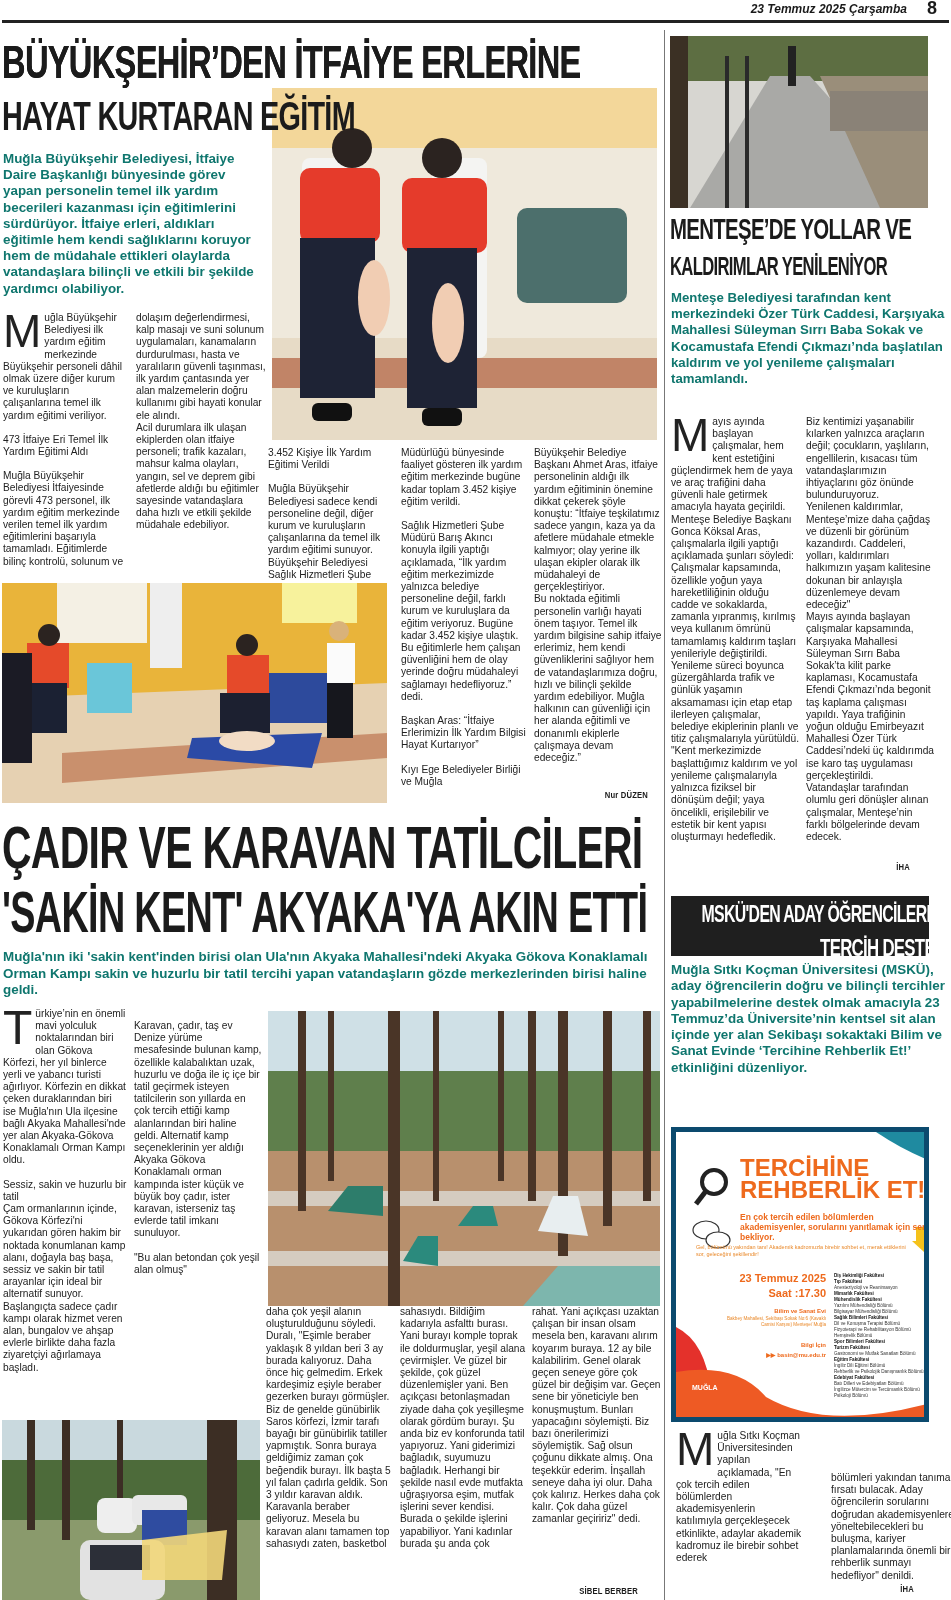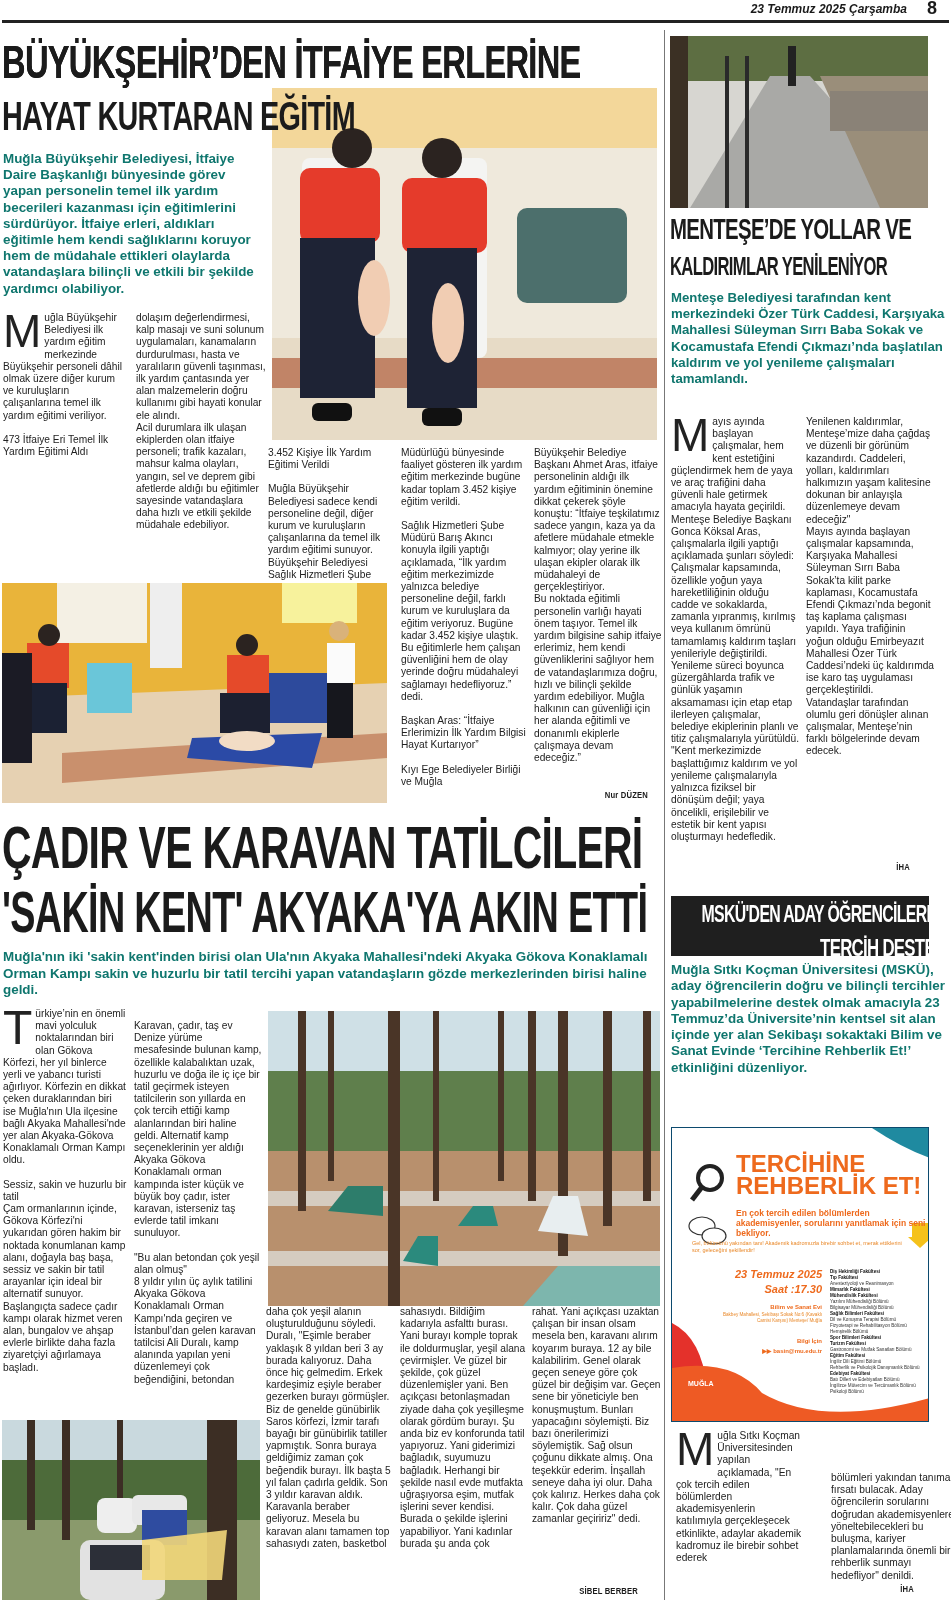--- a/index.html
+++ b/index.html
@@ -20,25 +20,25 @@
   .byline { font-weight: bold; font-size: 9px; letter-spacing: 0.2px; transform: scaleX(0.85); transform-origin: right; }
 
   
   .photo { overflow: hidden; }
   .ph-firemen { background: linear-gradient(180deg, #f1d7a0 0%, #f5f1e8 20%, #d7d1c4 45%, #c5b8a2 70%, #b26c4d 85%, #d6cbb8 100%); }
   .ph-cpr { background: linear-gradient(180deg, #e9b43a 0%, #efbf44 40%, #e6d4b4 55%, #c8916a 75%, #b16c4a 100%); }
   .ph-street { background: linear-gradient(135deg, #2d3a24 0%, #6c7561 30%, #d6d6d2 55%, #8f8f8c 75%, #3e4a33 100%); }
   .ph-camp { background: linear-gradient(180deg, #d9e8ee 0%, #7b9b6a 35%, #3f5a35 55%, #b78d69 75%, #8f6a4f 100%); }
   .ph-caravan { background: linear-gradient(180deg, #cfdde2 0%, #4e6b3d 35%, #c9c9c6 60%, #e7d58a 80%, #7a7b70 100%); }
 
-  .poster { background: #fff; border: 1px solid #0c4a6e; overflow: hidden; padding-left: 29px; }
+  .poster { background: #fff; border: 5px solid #0c4a6e; overflow: hidden; padding-left: 29px; }
   .poster-title { color: #ee6a1d; font-weight: bold; font-size: 24px; line-height: 24px; }
   .poster-sub { color: #ee6a1d; font-weight: bold; font-size: 8.5px; line-height: 10px; }
   .poster-small { color: #e9892b; font-size: 5.5px; line-height: 7px; }
-  .poster-date { color: #ee6a1d; font-weight: bold; font-size: 11px; line-height: 13px; text-align: right; font-style: italic; }
+  .poster-date { color: #ee6a1d; font-weight: bold; font-size: 11px; line-height: 13px; text-align: right; }
   .poster-list { font-size: 4.6px; line-height: 6px; color: #333; }
 
   .msku-box { background: #1f1f1f; color: #fff; text-align: center; font-weight: bold; }
 </style>
 </head>
 <body>
 
 <div class="abs masthead-date">23 Temmuz 2025 Çarşamba</div>
 <div class="abs masthead-page">8</div>
 <div class="abs rule"></div>
@@ -73,20 +73,21 @@
   </div>
   <div class="abs" style="left:2px; top:96px; width:440px; height:46px; overflow:visible; z-index:2;">
     <div class="headline" style="font-size:40px; transform:scaleX(0.72); transform-origin:left top;">HAYAT KURTARAN EĞİTİM</div>
   </div>
 
   <p class="abs lead" style="left:3px; top:151px; width:262px; font-size:13.4px; line-height:16.2px;">Muğla Büyükşehir Belediyesi, İtfaiye Daire Başkanlığı bünyesinde görev yapan personelin temel ilk yardım becerileri kazanması için eğitimlerini sürdürüyor. İtfaiye erleri, aldıkları eğitimle hem kendi sağlıklarını koruyor hem de müdahale ettikleri olaylarda vatandaşlara bilinçli ve etkili bir şekilde yardımcı olabiliyor.</p>
 
   <div class="abs body" style="left:3px; top:312px; width:125px;">
     <p><span class="dropcap">M</span><span>uğla Büyükşehir Belediyesi ilk yardım eğitim merkezinde Büyükşehir personeli dâhil olmak üzere diğer kurum ve kuruluşların çalışanlarına temel ilk yardım eğitimi veriliyor.</span></p>
     <p>473 İtfaiye Eri Temel İlk Yardım Eğitimi Aldı</p>
+    <p>Muğla Büyükşehir Belediyesi İtfaiyesinde görevli 473 personel, ilk yardım eğitim merkezinde verilen temel ilk yardım eğitimlerini başarıyla tamamladı. Eğitimlerde bilinç kontrolü, solunum ve</p>
   </div>
   <div class="abs body" style="left:136px; top:312px; width:130px;">
     <p class="tight">dolaşım değerlendirmesi, kalp masajı ve suni solunum uygulamaları, kanamaların durdurulması, hasta ve yaralıların güvenli taşınması, ilk yardım çantasında yer alan malzemelerin doğru kullanımı gibi hayati konular ele alındı.</p>
     <p>Acil durumlara ilk ulaşan ekiplerden olan itfaiye personeli; trafik kazaları, mahsur kalma olayları, yangın, sel ve deprem gibi afetlerde aldığı bu eğitimler sayesinde vatandaşlara daha hızlı ve etkili şekilde müdahale edebiliyor.</p>
   </div>
   <div class="abs body" style="left:268px; top:447px; width:128px;">
     <p>3.452 Kişiye İlk Yardım Eğitimi Verildi</p>
     <p>Muğla Büyükşehir Belediyesi sadece kendi personeline değil, diğer kurum ve kuruluşların çalışanlarına da temel ilk yardım eğitimi sunuyor. Büyükşehir Belediyesi Sağlık Hizmetleri Şube</p>
   </div>
   <div class="abs body" style="left:401px; top:447px; width:128px;">
@@ -151,20 +152,21 @@
 
   <p class="abs lead" style="left:671px; top:290px; width:278px; font-size:13.2px; line-height:16.2px;">Menteşe Belediyesi tarafından kent merkezindeki Özer Türk Caddesi, Karşıyaka Mahallesi Süleyman Sırrı Baba Sokak ve Kocamustafa Efendi Çıkmazı’nda başlatılan kaldırım ve yol yenileme çalışmaları tamamlandı.</p>
 
   <div class="abs body" style="left:671px; top:416px; width:128px;">
     <p class="tight"><span class="dropcap">M</span><span>ayıs ayında başlayan çalışmalar, hem kent estetiğini güçlendirmek hem de yaya ve araç trafiğini daha güvenli hale getirmek amacıyla hayata geçirildi.</span></p>
     <p class="tight">Menteşe Belediye Başkanı Gonca Köksal Aras, çalışmalarla ilgili yaptığı açıklamada şunları söyledi:</p>
     <p class="tight">Çalışmalar kapsamında, özellikle yoğun yaya hareketliliğinin olduğu cadde ve sokaklarda, zamanla yıpranmış, kırılmış veya kullanım ömrünü tamamlamış kaldırım taşları yenileriyle değiştirildi. Yenileme süreci boyunca güzergâhlarda trafik ve günlük yaşamın aksamaması için etap etap ilerleyen çalışmalar, belediye ekiplerinin planlı ve titiz çalışmalarıyla yürütüldü.</p>
     <p class="tight">"Kent merkezimizde başlattığımız kaldırım ve yol yenileme çalışmalarıyla yalnızca fiziksel bir dönüşüm değil; yaya öncelikli, erişilebilir ve estetik bir kent yapısı oluşturmayı hedefledik.</p>
   </div>
   <div class="abs body" style="left:806px; top:416px; width:128px;">
+    <p class="tight">Biz kentimizi yaşanabilir kılarken yalnızca araçların değil; çocukların, yaşlıların, engellilerin, kısacası tüm vatandaşlarımızın ihtiyaçlarını göz önünde bulunduruyoruz.</p>
     <p class="tight">Yenilenen kaldırımlar, Menteşe’mize daha çağdaş ve düzenli bir görünüm kazandırdı. Caddeleri, yolları, kaldırımları halkımızın yaşam kalitesine dokunan bir anlayışla düzenlemeye devam edeceğiz"</p>
     <p class="tight">Mayıs ayında başlayan çalışmalar kapsamında, Karşıyaka Mahallesi Süleyman Sırrı Baba Sokak’ta kilit parke kaplaması, Kocamustafa Efendi Çıkmazı’nda begonit taş kaplama çalışması yapıldı. Yaya trafiğinin yoğun olduğu Emirbeyazıt Mahallesi Özer Türk Caddesi’ndeki üç kaldırımda ise karo taş uygulaması gerçekleştirildi.</p>
     <p class="tight">Vatandaşlar tarafından olumlu geri dönüşler alınan çalışmalar, Menteşe’nin farklı bölgelerinde devam edecek.</p>
   </div>
   <div class="abs byline" style="left:860px; top:862px; width:50px; text-align:right;">İHA</div>
 </section>
 
 <section>
   <div class="abs" style="left:2px; top:818px; width:660px; overflow:visible;">
     <div class="headline" style="font-size:58px; transform:scaleX(0.705) scaleY(1.02);">ÇADIR VE KARAVAN TATİLCİLERİ</div>
@@ -177,21 +179,20 @@
 
   <div class="abs body" style="left:3px; top:1008px; width:124px;">
     <p><span class="dropcap" style="font-size:48px; line-height:40px;">T</span><span>ürkiye’nin en önemli mavi yolculuk noktalarından biri olan Gökova Körfezi, her yıl binlerce yerli ve yabancı turisti ağırlıyor. Körfezin en dikkat çeken duraklarından biri ise Muğla'nın Ula ilçesine bağlı Akyaka Mahallesi'nde yer alan Akyaka-Gökova Konaklamalı Orman Kampı oldu.</span></p>
     <p class="tight">Sessiz, sakin ve huzurlu bir tatil</p>
     <p>Çam ormanlarının içinde, Gökova Körfezi'ni yukarıdan gören hakim bir noktada konumlanan kamp alanı, doğayla baş başa, sessiz ve sakin bir tatil arayanlar için ideal bir alternatif sunuyor. Başlangıçta sadece çadır kampı olarak hizmet veren alan, bungalov ve ahşap evlerle birlikte daha fazla ziyaretçiyi ağırlamaya başladı.</p>
   </div>
   <div class="abs body" style="left:134px; top:1020px; width:128px;">
     <p class="tight">Karavan, çadır, taş ev</p>
     <p>Denize yürüme mesafesinde bulunan kamp, özellikle kalabalıktan uzak, huzurlu ve doğa ile iç içe bir tatil geçirmek isteyen tatilcilerin son yıllarda en çok tercih ettiği kamp alanlarından biri haline geldi. Alternatif kamp seçeneklerinin yer aldığı Akyaka Gökova Konaklamalı orman kampında ister küçük ve büyük boy çadır, ister karavan, isterseniz taş evlerde tatil imkanı sunuluyor.</p>
     <p class="tight">"Bu alan betondan çok yeşil alan olmuş"</p>
-    <p class="tight">8 yıldır yılın üç aylık tatilini Akyaka Gökova Konaklamalı Orman Kampı'nda geçiren ve İstanbul’dan gelen karavan tatilcisi Ali Duralı, kamp alanında yapılan yeni düzenlemeyi çok beğendiğini, betondan</p>
   </div>
 
   <div class="abs photo ph-camp" style="left:268px; top:1011px; width:392px; height:295px;">
     <svg width="392" height="295" viewBox="0 0 392 295">
       <rect width="392" height="295" fill="#cfe0e6"></rect>
       <rect x="0" y="60" width="392" height="110" fill="#5f7f4c"></rect>
       <rect x="0" y="140" width="392" height="155" fill="#b8906d"></rect>
       <rect x="0" y="180" width="392" height="15" fill="#d5ccc0"></rect>
       <rect x="0" y="240" width="392" height="15" fill="#d5ccc0"></rect>
       <g fill="#4a3527">

